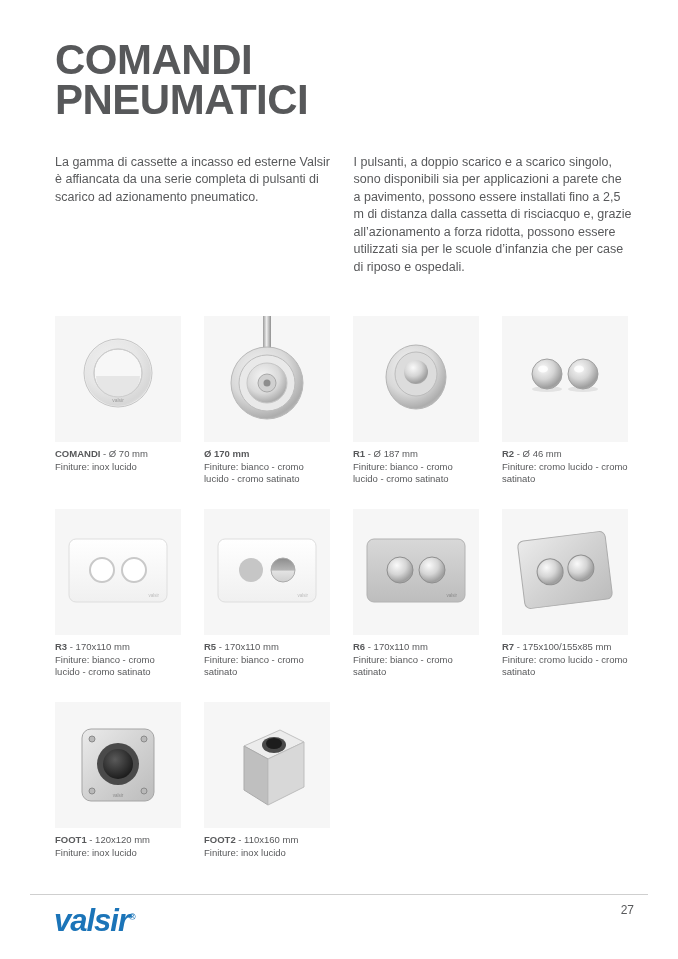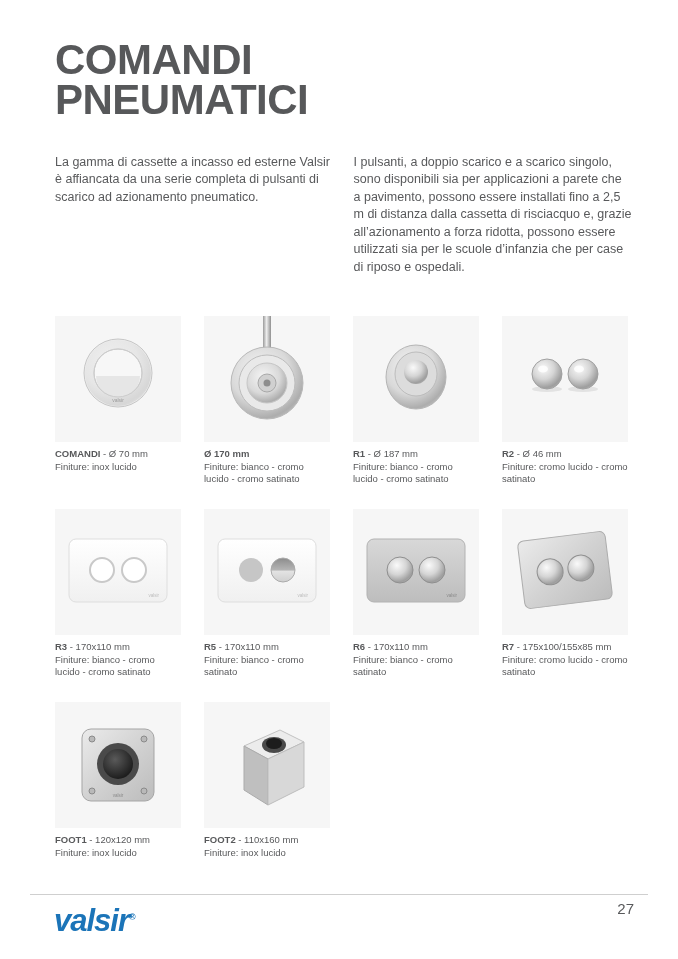--- a/index.html
+++ b/index.html
@@ -70,21 +70,21 @@
   }
   .brand sup {
     font-size:9px;
     font-style:normal;
     color:#1b74b8;
     vertical-align:super;
   }
   .pagenum {
     position:absolute;
     right:44px; bottom:42px;
-    font-size:15px;
+    font-size:12px;
     color:#58595b;
   }
 </style>
 </head>
 <body>
 
 <svg width="0" height="0" style="position:absolute" aria-hidden="true">
   <defs>
     <radialGradient id="gChrome" cx="40%" cy="35%" r="75%">
       <stop offset="0%" stop-color="#f5f5f5"></stop>

